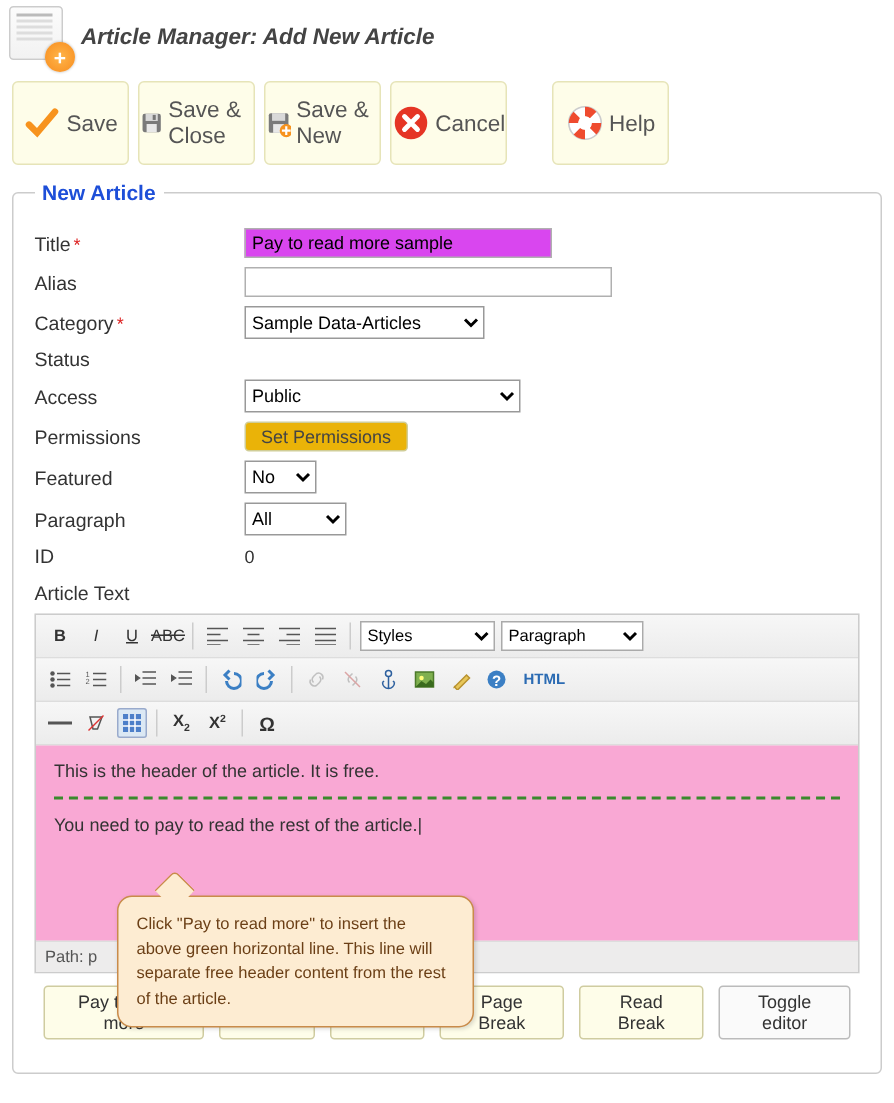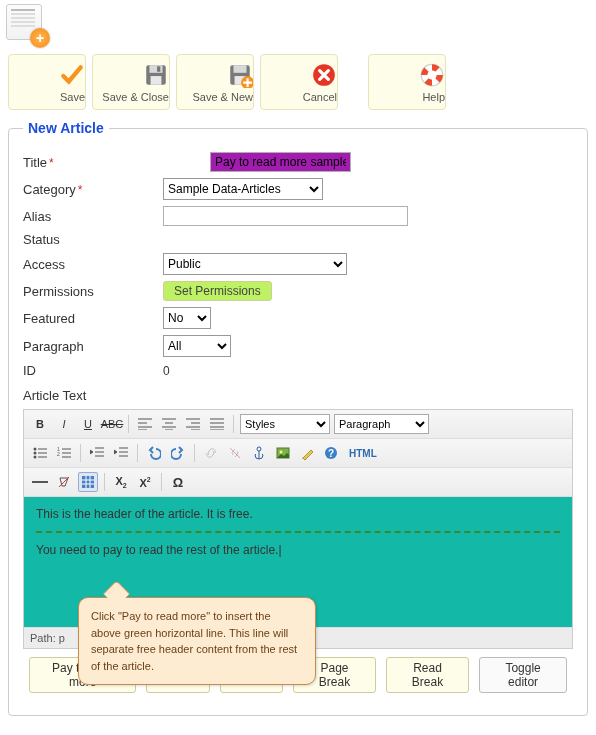--- a/index.html
+++ b/index.html
@@ -11,69 +11,70 @@
     width: 596px;
   }
   .header-row { display: flex; align-items: center; padding: 4px 6px; }
   .header-icon { width: 40px; height: 40px; position: relative; margin-right: 8px; }
   .doc-icon { width: 36px; height: 36px; background: linear-gradient(#fcfcfc,#f2f2f2); border:1px solid #ccc; border-radius:3px; position:relative; }
   .doc-icon::before { content:""; position:absolute; top:4px; left:4px; width:24px; height:2px; background:#bbb; box-shadow:0 4px 0 #ddd,0 8px 0 #ddd,0 12px 0 #ddd,0 16px 0 #ddd; }
   .plus-badge { position:absolute; right:-4px; bottom:-4px; width:20px; height:20px; border-radius:50%; background:radial-gradient(#ffb54a,#f78c1e); display:flex; align-items:center; justify-content:center; color:#fff; font-weight:bold; font-size:14px; box-shadow:0 0 2px rgba(0,0,0,.3);}
   .page-title { font-size:15px; font-weight:bold; font-style:italic; color:#444; }
 
   .toolbar { display:flex; gap:6px; padding:6px 8px 10px 8px; }
-  .tbtn { width:78px; height:56px; background:#fefde9; border:1px solid #e6e4b8; border-radius:4px; display:flex; flex-direction:column; align-items:flex-end; justify-content:center; gap:3px; cursor:pointer; font-size:11px; color:#555;}
+  .tbtn { width:78px; height:56px; background:#fefde9; border:1px solid #e6e4b8; border-radius:4px; display:flex; flex-direction:row; align-items:center; justify-content:center; gap:3px; cursor:pointer; font-size:15px; color:#555;}
   .tbtn svg { width:26px; height:26px; }
   .tb-spacer { width:18px; }
 
   .fieldset { border:1px solid #ccc; border-radius:4px; margin:0 8px 8px 8px; padding:10px 14px 14px 14px; }
   legend { padding: 0 5px; color:#1d4ed8; font-weight:bold; font-size:14px;}
 
   .form-row { display:flex; align-items:center; margin:6px 0; }
   .form-label { width:140px; color:#333; font-size:13px;}
   .req { color:#d22; font-size:12px; margin-left:2px;}
   .txt-in { border:1px solid #b0b0b0; height:20px; padding:1px 4px; font-size:12px; }
-  .txt-in.highlight { background:#a21caf; width:141px;margin-left:47px;}
+  .txt-in.highlight { background:#d946ef; width:205px;}
   .txt-in.wide { width:245px;}
   select { border:1px solid #999; height:22px; font-size:12px; background:#fff;}
   .sel-cat { width:160px;}
   .sel-status { width:90px;}
   .sel-access{ width:184px;}
   .sel-no{width:48px;}
   .sel-lang{width:68px;}
-  .btn-yellow{ background:#bef264; border:1px solid #d0cd97; border-radius:3px; padding:2px 10px; font-size:12px; cursor:pointer; color:#444;}
+  .btn-yellow{ background:#eab308; border:1px solid #d0cd97; border-radius:3px; padding:2px 10px; font-size:12px; cursor:pointer; color:#444;}
 
   .article-text-label{ font-size:13px; margin:10px 0 6px 0;}
   .editor { border:1px solid #ccc; background:#f2f2f2; }
   .ed-row { display:flex; align-items:center; gap:4px; padding:4px 6px; flex-wrap:wrap; background:linear-gradient(#f7f7f7,#ececec); border-bottom:1px solid #ddd;}
   .ed-btn { width:20px; height:20px; display:flex; align-items:center; justify-content:center; border:1px solid transparent; border-radius:2px; cursor:pointer; font-size:11px;}
   .ed-btn.active{ border:1px solid #9ac; background:#dbe8f4;}
   .ed-sep { width:1px; height:18px; background:#ccc; margin:0 2px;}
   .ed-sel { height:20px; font-size:11px; border:1px solid #aaa;}
   .html-lbl{ font-size:10px; color:#2b6bb3; font-weight:bold;}
 
-  .ed-content { background:#14b8a6; padding:10px 12px 24px 12px; min-height:130px; font-family: Verdana, sans-serif; font-size:12px; color:#333; position:relative;}
+  .ed-content { background:#f9a8d4; padding:10px 12px 24px 12px; min-height:130px; font-family: Verdana, sans-serif; font-size:12px; color:#333; position:relative;}
   .green-divider { border:none; border-top:2px dashed #3a8a2c; margin:10px 0;}
 
   .tooltip { position:absolute; left:54px; top:100px; width:238px; background:#fdecd2; border:1px solid #c98b4a; border-radius:10px; padding:10px 12px; font-size:11px; color:#6b3f16; box-shadow:1px 1px 3px rgba(0,0,0,.15); line-height:1.5;}
   .tooltip::before{ content:""; position:absolute; left:28px; top:-14px; width:18px; height:18px; background:#fdecd2; border-left:1px solid #c98b4a; border-top:1px solid #c98b4a; transform:rotate(45deg); border-radius:4px 0 0 0;}
 
   .path-row { font-size:11px; color:#555; padding:4px 6px; background:#edecec; border-top:1px solid #ddd;}
   .bottom-btns { display:flex; gap:10px; padding:8px 6px; background:#fff;}
   .bottom-btns .wbtn{ background:#fefde9; border:1px solid #cfcca0; border-radius:3px; padding:3px 14px; font-size:12px; cursor:pointer; color:#333;}
   .bottom-btns .wbtn.toggle{ margin-left:auto; background:#fafafa; border-color:#bbb;}
 </style>
 </head>
 <body>
 
 <div class="header-row">
   <div class="header-icon">
     <div class="doc-icon"></div>
     <div class="plus-badge">+</div>
   </div>
+  <div class="page-title">Article Manager: Add New Article</div>
 </div>
 
 <div class="toolbar">
   <div class="tbtn">
     <svg viewBox="0 0 24 24">
         <path d="M4 13 L9 18 L20 5" stroke="#f7931e" stroke-width="4" fill="none" stroke-linecap="round"></path>
       </svg>
     <span>Save</span>
   </div>
   <div class="tbtn">
@@ -115,27 +116,27 @@
 
 <fieldset class="fieldset">
   <legend>New Article</legend>
 
   <div class="form-row">
     <div class="form-label"><span>Title</span><span class="req">*</span></div>
     <input class="txt-in highlight" value="Pay to read more sample" style="">
   </div>
 
   <div class="form-row">
+    <div class="form-label">Alias</div>
+    <input class="txt-in wide" value="" style="">
+  </div>
+
+  <div class="form-row">
     <div class="form-label"><span>Category</span><span class="req">*</span></div>
     <select class="sel-cat"><option>Sample Data-Articles</option></select>
-  </div>
-
-  <div class="form-row">
-    <div class="form-label">Alias</div>
-    <input class="txt-in wide" value="" style="">
   </div>
 
   <div class="form-row">
     <div class="form-label">Status</div>
   </div>
 
   <div class="form-row">
     <div class="form-label">Access</div>
     <select class="sel-access"><option>Public</option></select>
   </div>

